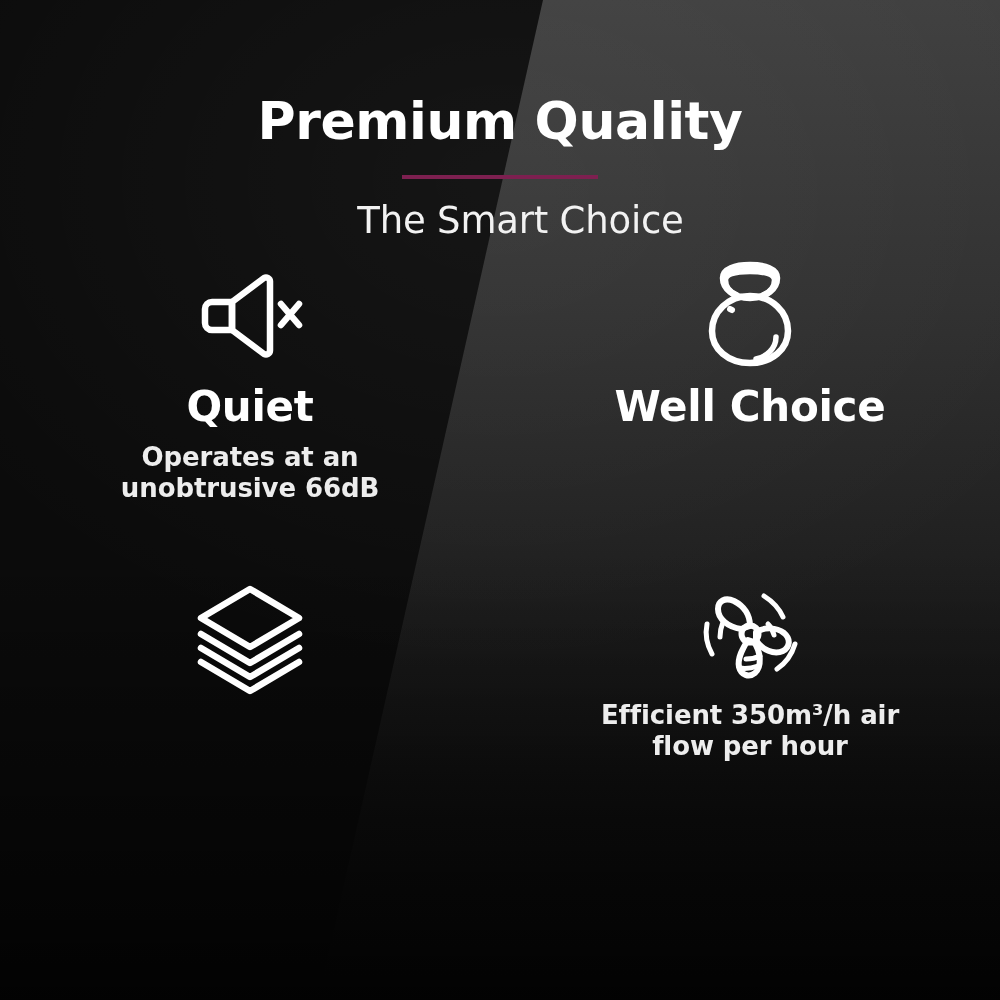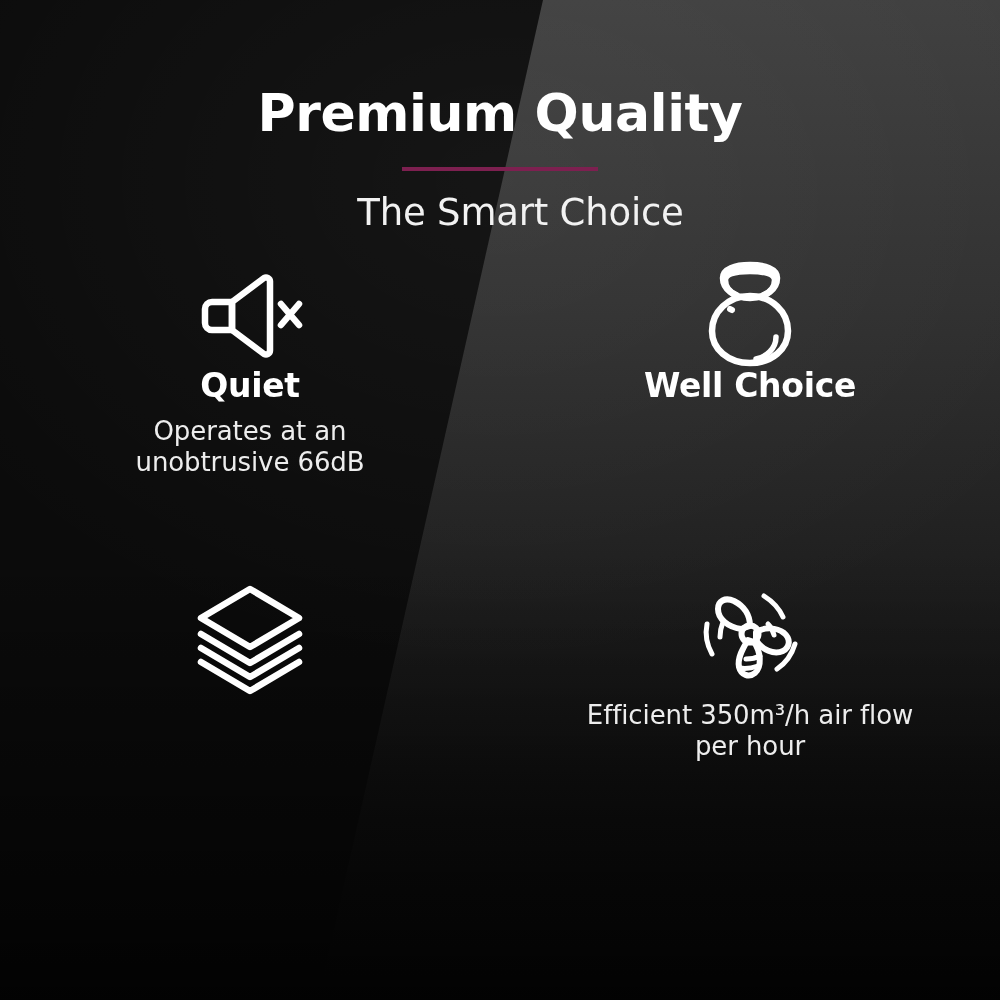--- a/index.html
+++ b/index.html
@@ -45,21 +45,21 @@
     right: 0;
     top: 78px;
     text-align: center;
   }
   .headline {
     font-size: 52px;
     font-weight: 700;
     letter-spacing: -0.4px;
     color: #ffffff;
     line-height: 1.05;
-    margin: 8px;
+    margin: 16px;
   }
   .divider {
     width: 196px;
     height: 4px;
     margin: 26px auto 0;
     background: #7d2050;
   }
   .subhead {
     font-size: 37px;
     font-weight: 400;
@@ -94,29 +94,30 @@
     height: 108px;
     display: flex;
     align-items: center;
     justify-content: center;
   }
   .feature-icon svg {
     display: block;
     overflow: visible;
   }
   .feature-title {
-    font-size: 33px;
+    font-size: 42px;
     font-weight: 700;
     color: #ffffff;
+    margin-top: 16px;
     letter-spacing: -0.3px;
     line-height: 1.1;
   }
   .feature-desc {
     font-size: 26px;
-    font-weight: 400;
+    font-weight: 700;
     color: #ededed;
     margin-top: 12px;
     line-height: 1.18;
     max-width: 330px;
     letter-spacing: -0.1px;
   }
 </style>
 </head>
 <body>
 

